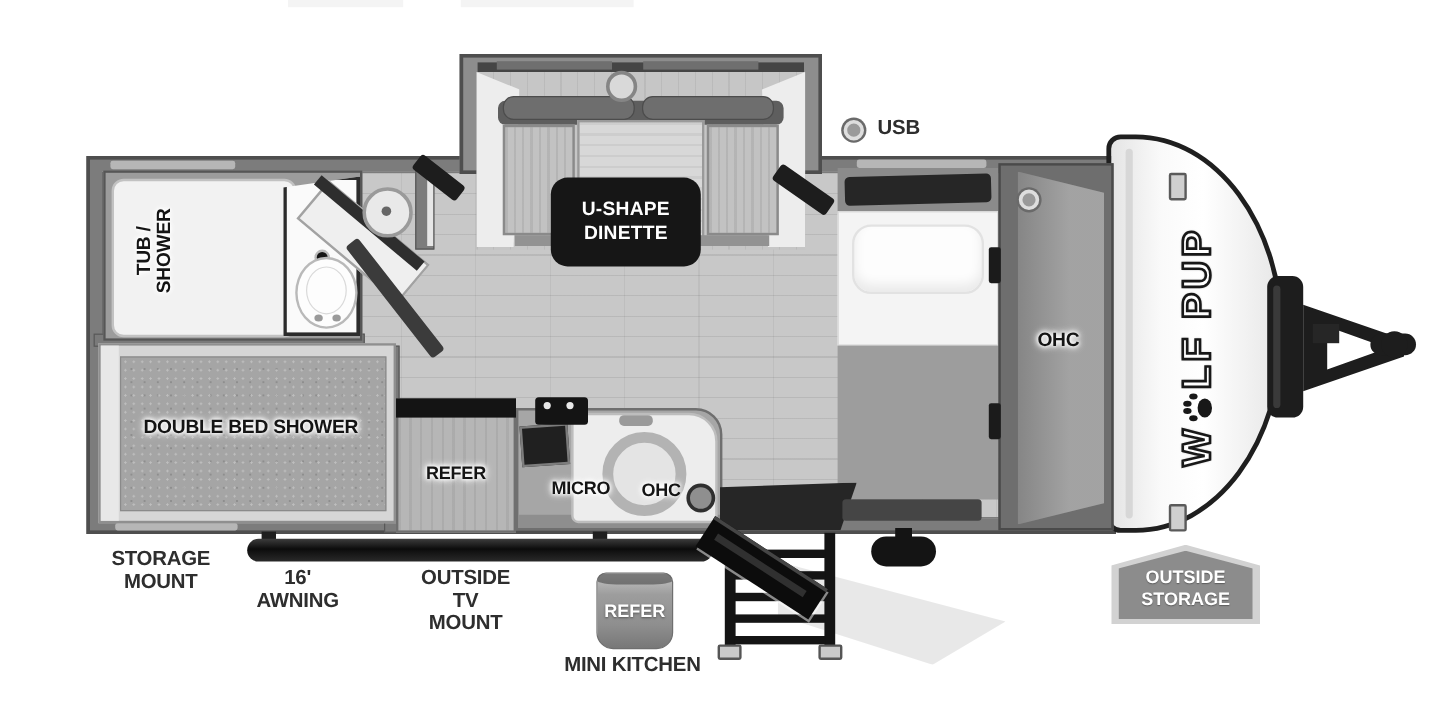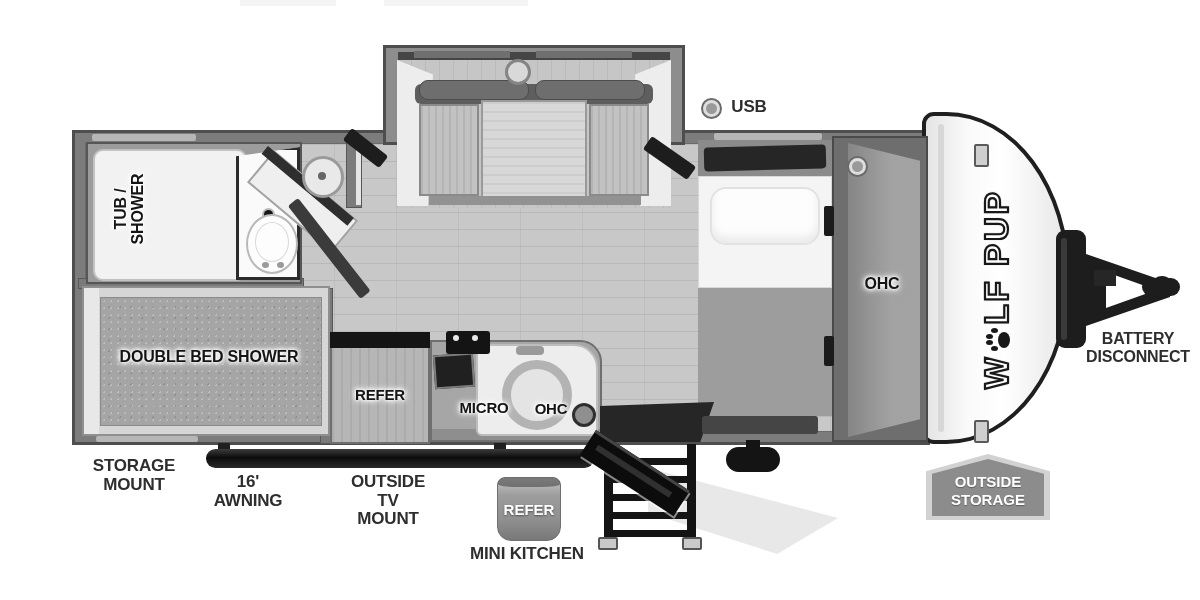--- a/index.html
+++ b/index.html
@@ -180,20 +180,24 @@
     </div>
     <div class="bench" style="left:22px;"></div>
     <div class="bench" style="left:192px;"></div>
     <div class="dtable"></div>
     <div class="seatfront"></div>
     <div class="slight"></div>
   </div>
   <div class="abs wing" style="left:352px;top:128px;width:46px;height:15px;transform:rotate(38deg);transform-origin:top left;"></div>
   <div class="abs wing" style="left:652px;top:136px;width:54px;height:16px;transform:rotate(35deg);transform-origin:top left;"></div>
 
+  <div class="abs dinette-tag">
+    <span>U-SHAPE</span>
+    <span>DINETTE</span>
+  </div>
 
   <div class="abs usb-dot" style="left:703px;top:100px;width:11px;height:11px;"></div>
   <div class="abs lbl-out" style="left:726px;top:96px;width:46px;height:22px;font-size:17px;">
     <span>USB</span>
   </div>
 
   <div class="abs shower-unit">
     <div class="shower-pan"></div>
     <div class="shower-door"></div>
     <div class="drain"></div>
@@ -285,24 +289,20 @@
   </div>
 
   <svg class="abs" style="left:1046px;top:214px;z-index:3;" width="150" height="150" viewBox="0 0 150 150">
     <rect x="10" y="16" width="30" height="118" rx="9" fill="#1d1d1d"></rect>
     <rect x="15" y="24" width="6" height="102" rx="3" fill="#3a3a3a"></rect>
     <path fill-rule="evenodd" fill="#1d1d1d" d="M40,40 L124,69 L124,83 L40,112 Z M60,58 L102,73 L102,79 L60,94 Z"></path>
     <rect x="48" y="56" width="22" height="16" fill="#262626"></rect>
     <rect x="96" y="64" width="38" height="18" rx="9" fill="#1d1d1d"></rect>
     <circle cx="116" cy="73" r="11" fill="#1d1d1d"></circle>
   </svg>
-  <div class="abs lbl-out" style="left:1084px;top:328px;width:108px;height:40px;font-size:16px;">
-    <span>BATTERY</span>
-    <span>DISCONNECT</span>
-  </div>
 
   <div class="abs bracket" style="left:218px;top:443px;width:12px;height:9px;"></div>
   <div class="abs bracket" style="left:494px;top:443px;width:12px;height:9px;"></div>
   <div class="abs awning"></div>
   <div class="abs handle-mount"></div>
   <div class="abs handle"></div>
 
   <div class="abs stepshadow"></div>
   <div class="abs steps">
     <div class="rail" style="left:0;"></div>

